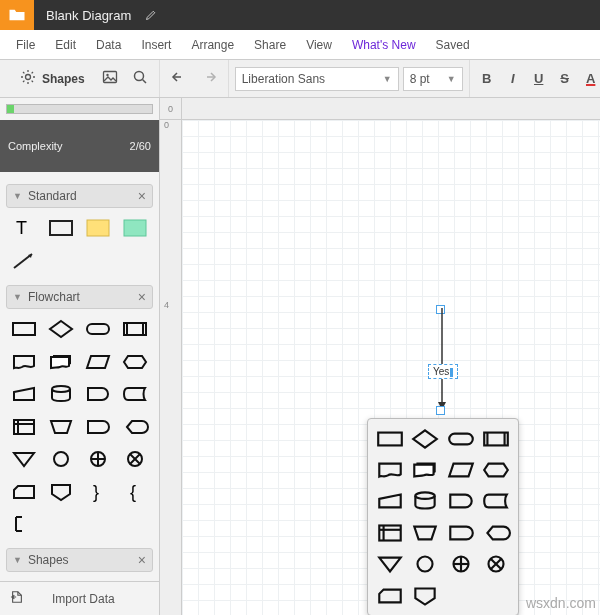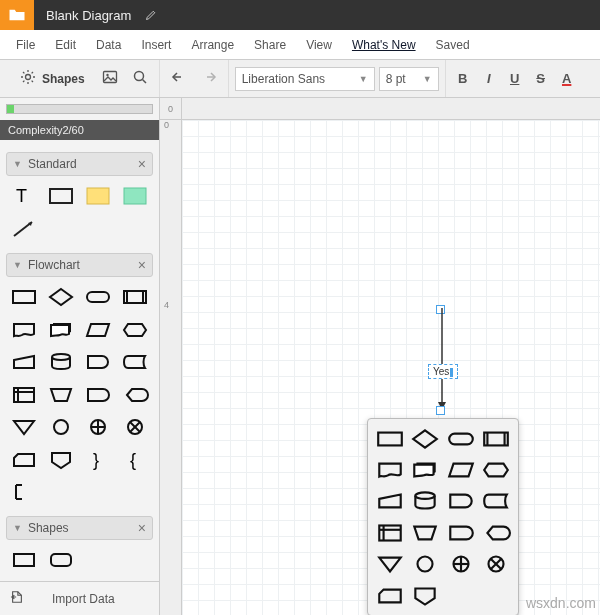--- a/index.html
+++ b/index.html
@@ -6,41 +6,41 @@
   html, body { width: 600px; height: 615px; overflow: hidden; background: #fff; }
   .app { display: flex; flex-direction: column; width: 100%; height: 100%; }
   .titlebar { background: #333; color: #fff; display: flex; align-items: center; height: 30px; }
   .folder { background: #f7931e; width: 34px; height: 30px; display: flex; align-items: center; justify-content: center; }
   .folder svg { width: 18px; height: 14px; }
   .title-text { margin-left: 12px; font-size: 13px; color: #eee; }
   .pencil { margin-left: 14px; color: #ccc; }
   .pencil svg { width: 12px; height: 12px; display: block; }
   .menubar { background: #fff; border-bottom: 1px solid #ccc; display: flex; align-items: center; height: 30px; padding: 0 6px; gap: 0; font-size: 12px; color: #555; }
   .menubar .mi { padding: 0 10px; cursor: pointer; }
-  .menubar .mi.link { color: #0f172a; text-decoration: underline; }
+  .menubar .mi.link { color: #6d28d9; }
   .toolbar { background: #f0f0f0; border-bottom: 1px solid #ccc; height: 38px; display: flex; align-items: center; padding: 0 6px; gap: 0; }
   .tb-group { display: flex; align-items: center; gap: 4px; padding: 0 6px; border-right: 1px solid #ddd; height: 100%; }
   .tb-group:last-child { border-right: none; }
   .tb-btn { display: flex; align-items: center; justify-content: center; width: 26px; height: 26px; border-radius: 3px; color: #555; cursor: pointer; }
   .tb-btn.labeled { width: auto; padding: 0 8px; gap: 6px; font-size: 12px; font-weight: bold; color: #444; }
   .tb-btn svg { width: 16px; height: 16px; }
   .font-select { border: 1px solid #ccc; background: #fff; height: 24px; font-size: 12px; padding: 0 6px; display: flex; align-items: center; justify-content: space-between; color: #555; }
-  .font-name { width: 140px; }
+  .font-name { width: 164px; }
   .font-size { width: 60px; }
   .caret { font-size: 9px; color: #888; }
   .fmt { font-size: 13px; font-weight: bold; color: #555; width: 22px; text-align: center; cursor: pointer; }
   .fmt.u { text-decoration: underline; }
   .fmt.s { text-decoration: line-through; }
   .fmt.a { text-decoration: underline; text-decoration-color: #d33; text-decoration-thickness: 2px; }
   .body { flex: 1; display: flex; min-height: 0; }
   .sidebar { width: 160px; background: #f3f3f3; border-right: 1px solid #ccc; display: flex; flex-direction: column; }
   .complexity-box { padding: 6px; }
   .complexity-bar { height: 10px; background: #ddd; border: 1px solid #bbb; position: relative; }
   .complexity-fill { position: absolute; left: 0; top: 0; height: 100%; width: 5%; background: #6bd46b; }
-  .complexity-row { background: #555; color: #eee; font-size: 11px; display: flex; justify-content: flex-start; padding: 4px 8px; }
+  .complexity-row { background: #555; color: #eee; font-size: 11px; display: flex; justify-content: space-between; padding: 20px 8px; }
   .categories { flex: 1; overflow-y: auto; padding: 4px 6px; }
   .cat { margin-top: 8px; }
   .cat-head { background: #e3e3e3; border: 1px solid #ccc; border-radius: 3px; display: flex; align-items: center; padding: 3px 6px; font-size: 12px; color: #555; gap: 6px; cursor: pointer; }
   .cat-head .x { margin-left: auto; font-size: 14px; color: #777; }
   .shape-grid { display: grid; grid-template-columns: repeat(4, 1fr); gap: 4px; padding: 6px 2px 2px 2px; }
   .shape-grid.std { grid-template-columns: repeat(4, 1fr); }
   .shape-cell { aspect-ratio: 1.15; display: flex; align-items: center; justify-content: center; cursor: grab; }
   .shape-cell svg { width: 28px; height: 22px; }
   .import-row { border-top: 1px solid #ccc; padding: 8px 10px; display: flex; align-items: center; gap: 28px; font-size: 12px; color: #555; cursor: pointer; }
   .import-row svg { width: 14px; height: 14px; }

